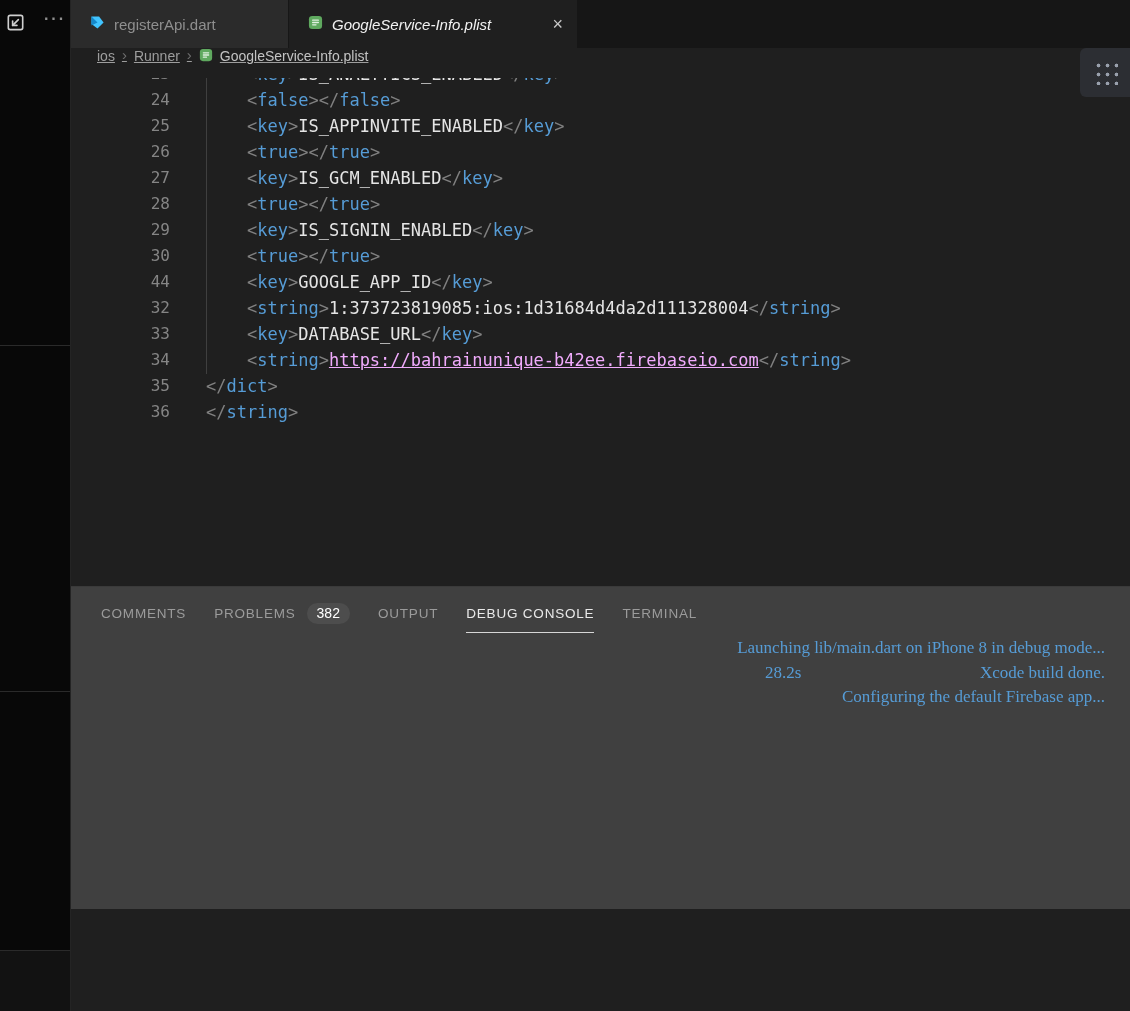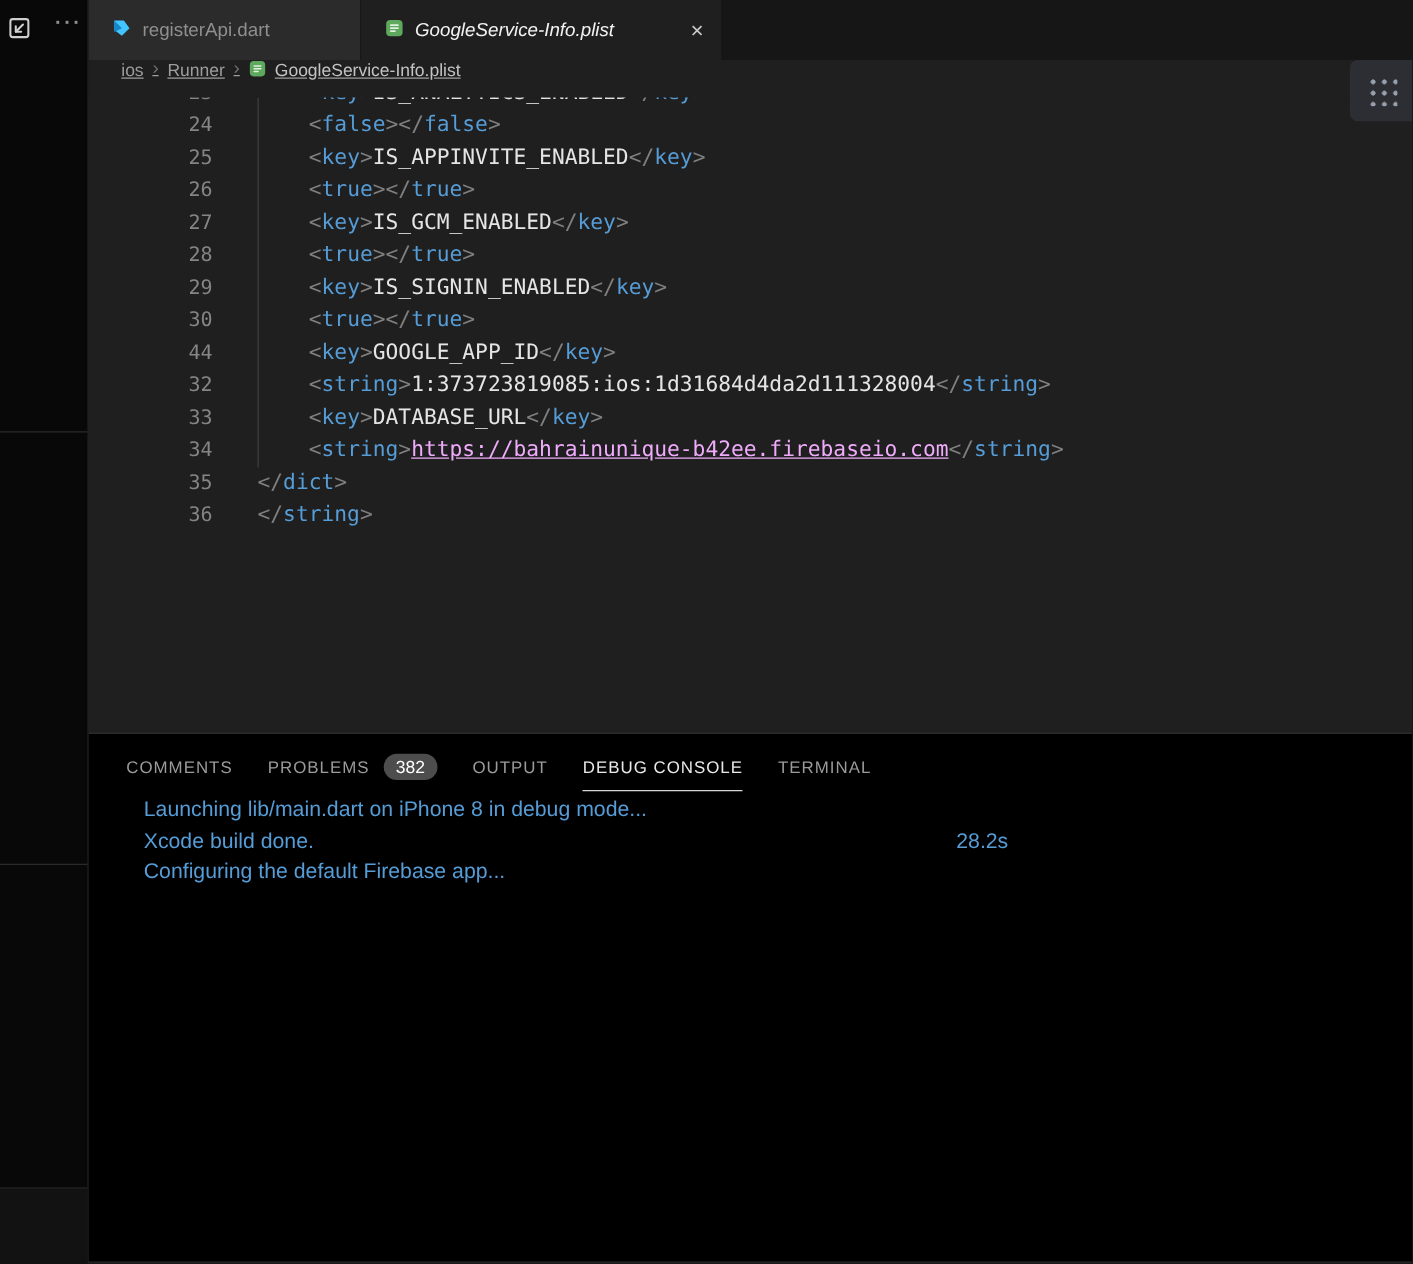--- a/index.html
+++ b/index.html
@@ -65,36 +65,36 @@
   .line-num { width: 59px; text-align: right; color: #858585; flex-shrink: 0; font-size: 16px; }
   .code { padding-left: 36px; }
   .code.ind1 { padding-left: 77px; }
   .pun { color: #808080; }
   .tag { color: #569cd6; }
   .txt { color: #e5e5e5; }
   .lnk { color: #f0abfc; text-decoration: underline; cursor: pointer; }
 
   
   .panel {
-    position: absolute; left: 71px; top: 586px; width: 1059px; height: 423px;
-    background: #000000; border-top: 1px solid #3a3a3a;
+    position: absolute; left: 71px; top: 586px; width: 1059px; height: 323px;
+    background: #404040; border-top: 1px solid #3a3a3a;
   }
   .panel-tabs {
     position: absolute; left: 30px; top: 16px; display: flex; gap: 28px;
     font-size: 13.5px; letter-spacing: 0.8px; color: #9b9b9b;
   }
   .ptab { display: flex; align-items: center; gap: 11px; padding-bottom: 9px; cursor: pointer; white-space: nowrap; }
   .ptab.active { color: #e9e9e9; border-bottom: 1px solid #d7d7d7; }
   .badge {
     background: #4d4d4d; color: #ffffff; border-radius: 11px; padding: 3px 10px;
     font-size: 14px; letter-spacing: 0; line-height: 15px;
   }
   .console {
     position: absolute; left: 44px; top: 49px; width: 990px;
-    font-family: Liberation Sans, sans-serif; font-size: 17px; color: #569cd6;
+    font-family: Liberation Serif, serif; font-size: 17px; color: #569cd6; text-align: right;
   }
   .cline { position: relative; height: 24.5px; line-height: 24.5px; white-space: pre; }
   .ctime { position: absolute; left: 622px; top: 0; margin-left: 28px; }
 </style>
 </head>
 <body>
 
 <div class="screen">
 
   <div class="left-strip">

